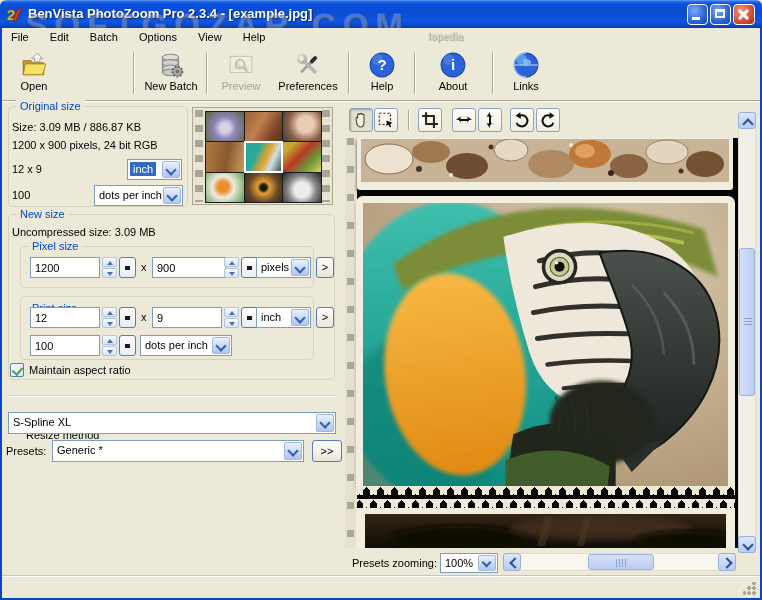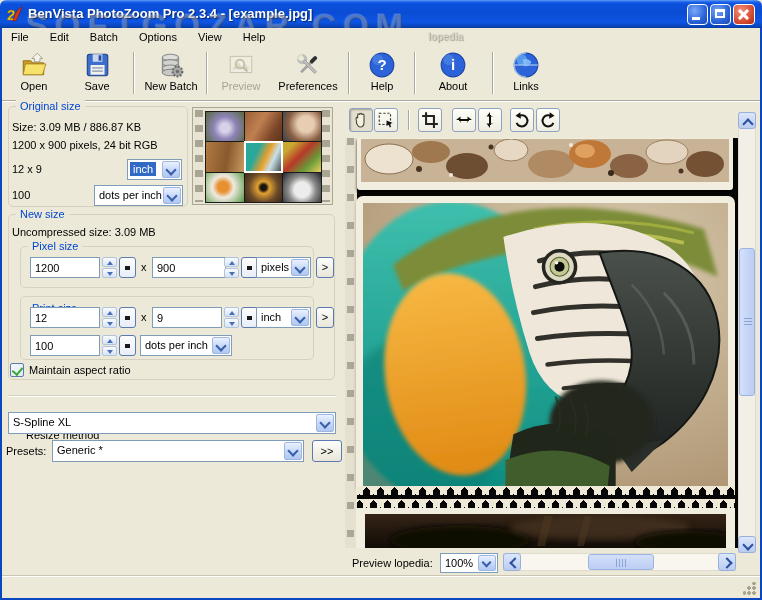--- a/index.html
+++ b/index.html
@@ -154,31 +154,20 @@
 <div class="abs" id="wm-frag">lopedia</div>
 
 <div class="abs" id="toolbar">
   <div class="tbtn" style="left:8px;width:48px;">
     <svg width="28" height="28" viewBox="0 0 26 26">
       <polygon points="3,9 10,9 12,11 22,11 22,22 3,22" fill="#C89B28" stroke="#8A6A10" stroke-width="0.8"></polygon>
       <polygon points="16,2 21,7 18.5,7 18.5,10 13.5,10 13.5,7 11,7" fill="#F6F4EA" stroke="#9A9A8A" stroke-width="0.8"></polygon>
       <polygon points="5,12 24,12 21,22 3,22" fill="#F7E269" stroke="#A5821E" stroke-width="0.8"></polygon>
     </svg>
     <span class="lbl">Open</span>
-  </div>
-  <div class="tbtn" style="left:71px;width:48px;">
-    <svg width="28" height="28" viewBox="0 0 26 26">
-      <rect x="4" y="3" width="19" height="20" rx="2" fill="#3C6FCB" stroke="#1F4288"></rect>
-      <rect x="9" y="3" width="9" height="7" fill="#C8D8F0"></rect>
-      <rect x="14.5" y="4" width="2.5" height="5" fill="#2A4A98"></rect>
-      <rect x="7" y="13" width="13" height="9" fill="#F0F0EE"></rect>
-      <rect x="8.5" y="15" width="10" height="1.4" fill="#9AA2B8"></rect>
-      <rect x="8.5" y="18" width="10" height="1.4" fill="#9AA2B8"></rect>
-    </svg>
-    <span class="lbl">Save</span>
   </div>
   <div class="tb-sep" style="left:131px;"></div>
   <div class="tbtn" style="left:138px;width:62px;">
     <svg width="28" height="28" viewBox="0 0 26 26">
       <rect x="5" y="6" width="15" height="14" fill="#C2C2C0" stroke="#8A8A88"></rect>
       <ellipse cx="12.5" cy="6" rx="7.5" ry="3" fill="#DEDEDC" stroke="#8A8A88"></ellipse>
       <ellipse cx="12.5" cy="11" rx="7.5" ry="3" fill="#D2D2D0" stroke="#8A8A88"></ellipse>
       <ellipse cx="12.5" cy="16" rx="7.5" ry="3" fill="#D2D2D0" stroke="#8A8A88"></ellipse>
       <ellipse cx="12.5" cy="20" rx="7.5" ry="3" fill="#C8C8C6" stroke="#8A8A88"></ellipse>
       <circle cx="19" cy="19" r="4.5" fill="#A8AAA8" stroke="#6A6A68" stroke-dasharray="1.8 1.2" stroke-width="2"></circle>
@@ -550,21 +539,21 @@
 <div class="sb-btn" style="left:738px;top:112px;">
     <span class="chev-up"></span>
   </div>
 <div class="sb-thumb" style="left:739px;top:248px;width:16px;height:148px;">
     <span class="grip-v"></span>
   </div>
 <div class="sb-btn" style="left:738px;top:536px;">
     <span class="chev-dn"></span>
   </div>
 
-<span class="abs blk" style="left:352px;top:557px;">Preview lopedia:</span>
+<span class="abs blk" style="left:352px;top:557px;">Presets zooming:</span>
 <div class="combo" style="left:440px;top:553px;width:58px;height:20px;">
   <span class="ctext">100%</span>
   <span class="carrow">
       <span class="chev sm"></span>
     </span>
 </div>
 <div id="hsb-track"></div>
 <div class="sb-btn" style="left:503px;top:553px;height:18px;">
     <span class="chev-lf"></span>
   </div>

